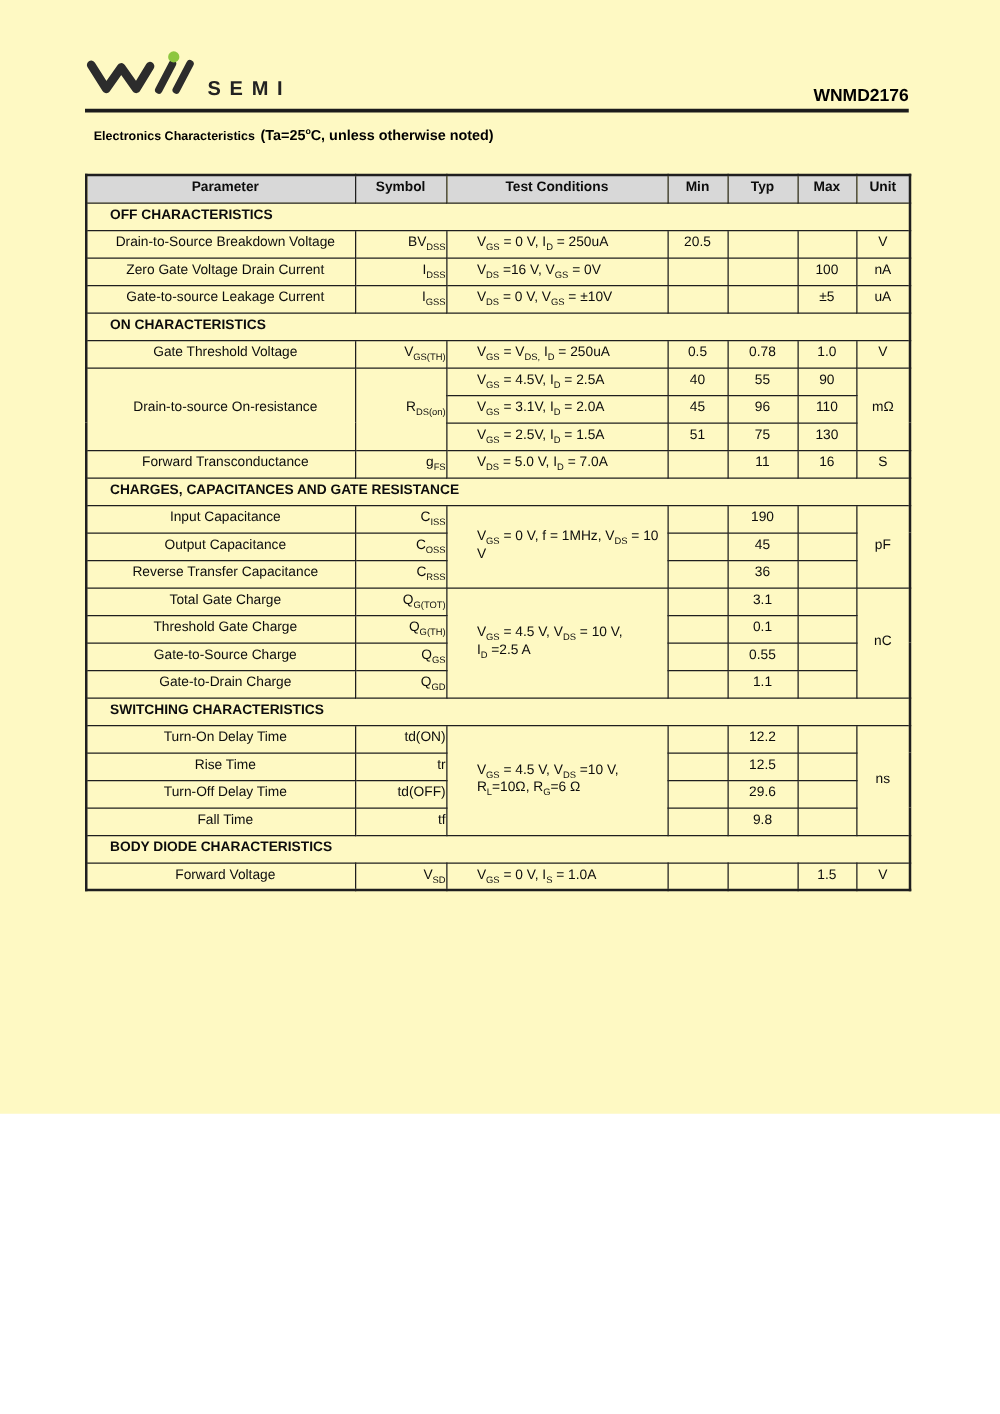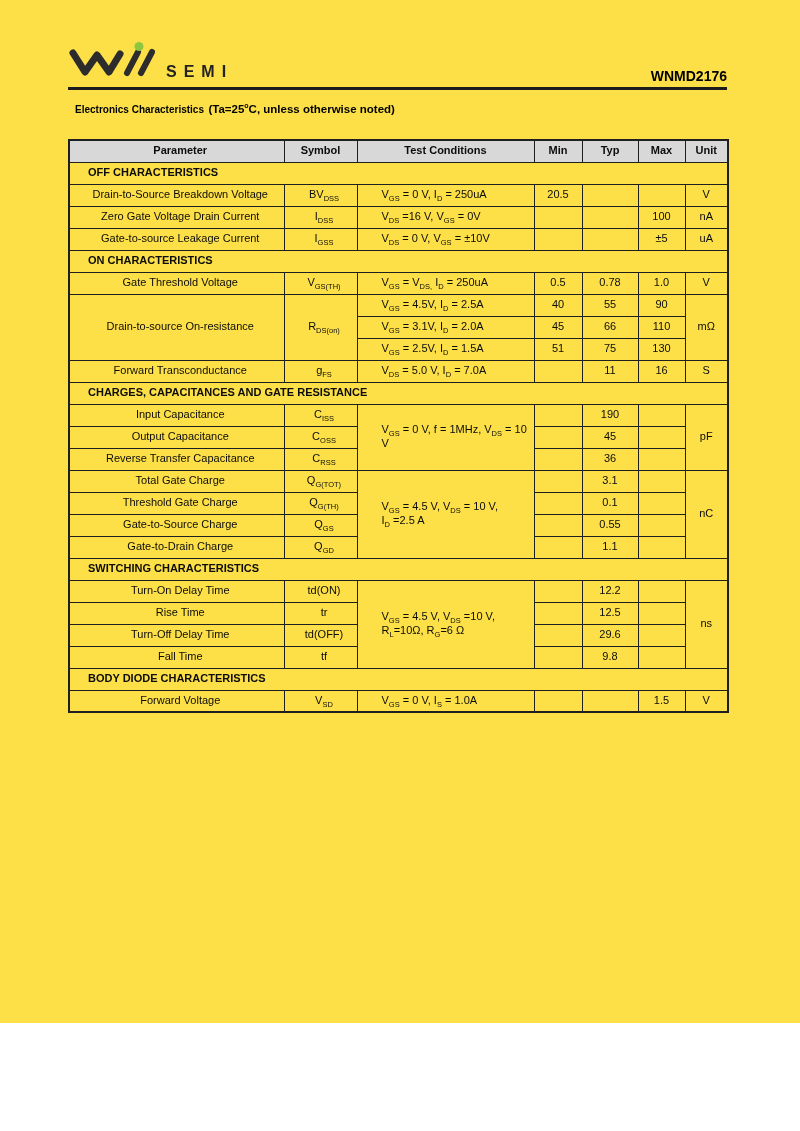--- a/index.html
+++ b/index.html
@@ -3,21 +3,21 @@
 <meta charset="utf-8">
 <style>
   * { margin:0; padding:0; box-sizing:border-box; }
   html,body { background:#ffffff; }
   body {
     width:800px; height:1131px;
     font-family:"Liberation Sans", sans-serif;
     color:#111;
     position:relative;
   }
-  .page { position:relative; width:800px; height:1023px; background:#fde047; overflow:hidden; }
+  .page { position:relative; width:800px; height:891px; background:#fef9c3; overflow:hidden; }
 
   
   .hdr {
     position:absolute; left:68px; top:44px; width:659px; height:46px;
     border-bottom:3px solid #1c1c1c;
     display:flex; justify-content:space-between; align-items:flex-end;
   }
   .logo-wrap { display:flex; align-items:flex-end; gap:10px; padding-bottom:4px; }
   .semi-text {
     font-size:16px; font-weight:bold; letter-spacing:7px; color:#222;
@@ -45,21 +45,21 @@
     color:#0c0c0c;
     vertical-align:middle;
     overflow:hidden;
   }
   table.char th {
     background:#d8d8d8;
     font-weight:bold; text-align:center;
   }
   th.c-param { text-align:left; padding-left:7px; }
   td.c-param { text-align:center; padding-left:7px; }
-  td.c-sym   { text-align:center; padding-left:7px; }
+  td.c-sym   { text-align:right; padding-left:7px; }
   td.c-cond  { text-align:left; padding-left:24px; padding-right:3px; }
   td.c-num   { text-align:center; }
   td.c-unit  { text-align:center; }
   td.sec-row { font-weight:bold; text-align:left; padding-left:18px; }
   sub { font-size:7.5px; line-height:0; }
   sup { font-size:7.5px; line-height:0; }
 
   
   .ftr-rule { position:absolute; left:68px; top:1040px; width:659px; height:3px; background:#1c1c1c; }
   .ftr { position:absolute; left:68px; top:1047px; width:659px; height:18px; font-size:12px; }
@@ -163,21 +163,21 @@
         <td class="c-sym" rowspan="3">R<sub>DS(on)</sub></td>
         <td class="c-cond">V<sub>GS</sub> = 4.5V, I<sub>D</sub> = 2.5A</td>
         <td class="c-num">40</td>
         <td class="c-num">55</td>
         <td class="c-num">90</td>
         <td class="c-unit" rowspan="3">mΩ</td>
       </tr>
       <tr>
         <td class="c-cond">V<sub>GS</sub> = 3.1V, I<sub>D</sub> = 2.0A</td>
         <td class="c-num">45</td>
-        <td class="c-num">66</td>
+        <td class="c-num">96</td>
         <td class="c-num">110</td>
       </tr>
       <tr>
         <td class="c-cond">V<sub>GS</sub> = 2.5V, I<sub>D</sub> = 1.5A</td>
         <td class="c-num">51</td>
         <td class="c-num">75</td>
         <td class="c-num">130</td>
       </tr>
       <tr>
         <td class="c-param">Forward Transconductance</td>

